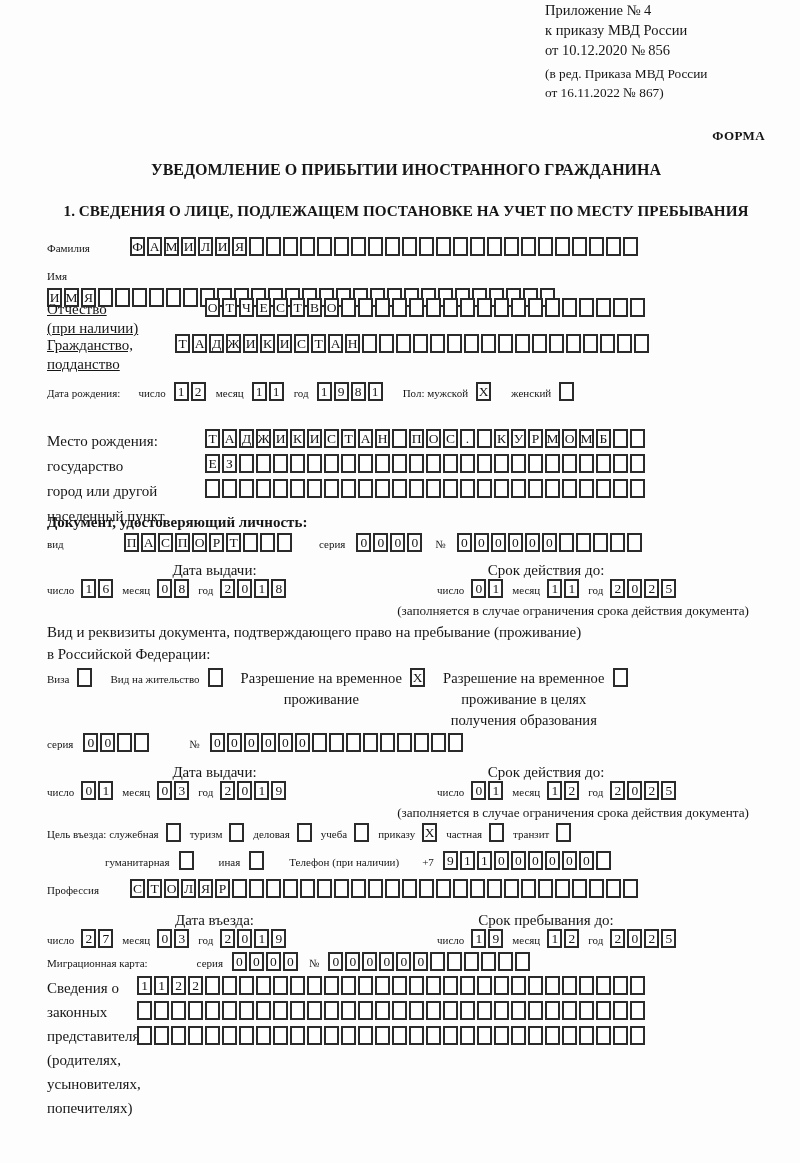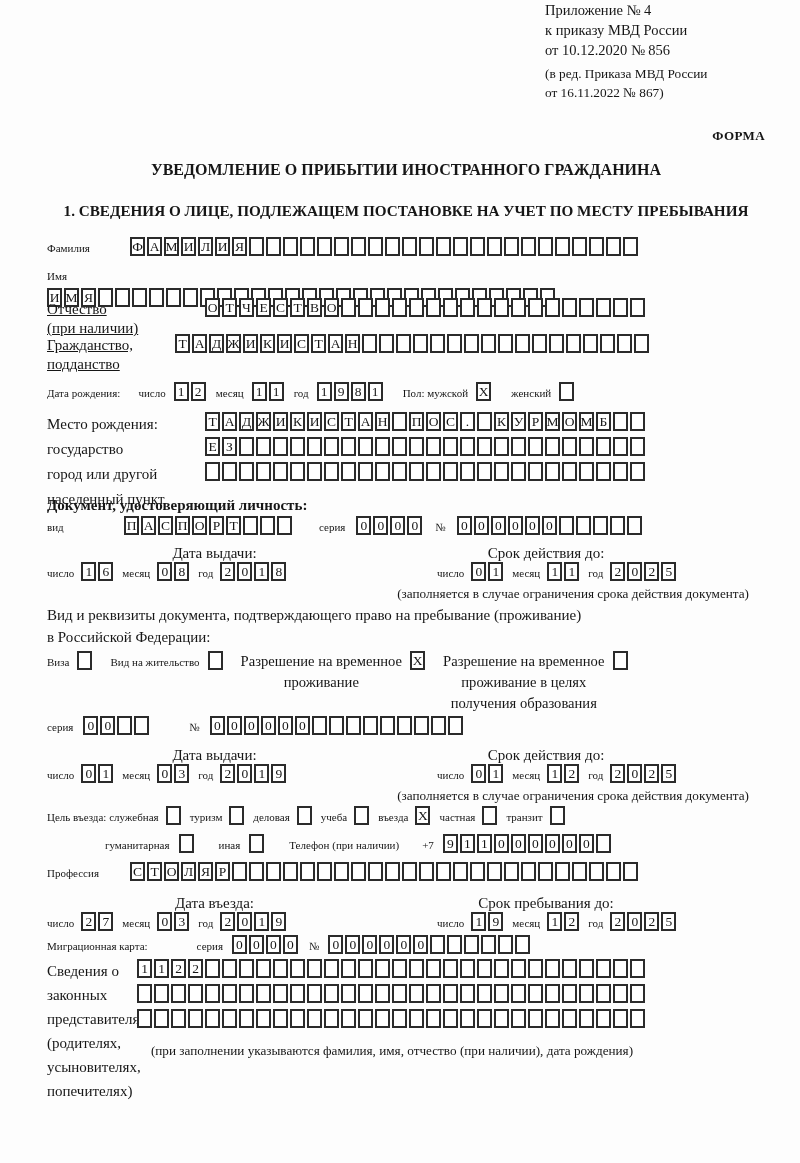--- a/index.html
+++ b/index.html
@@ -33,21 +33,21 @@
 
   .r-surname { margin-top: 16px; }
   .r-firstname { margin-top: 5px; flex-direction: column; }
   .r-patronymic { margin-top: 10px; }
   .r-citizenship { margin-top: 13px; }
   .r-birth { margin-top: 25px; gap: 8px; }
   .r-birth .gap-l { margin-left: 10px; }
 
   .row-multi { display: flex; align-items: flex-start; }
   .box-col .cells { display: flex; margin-bottom: 6px; }
-  .r-place { margin-top: 7px; height: 81px; }
+  .r-place { margin-top: 24px; height: 81px; }
   .r-place .label-col { line-height: 25px; font-size: 15px; }
 
   .doc-header { font-weight: bold; font-size: 15px; line-height: 20px; margin-top: 2px; }
   .r-vid { margin-top: 1px; gap: 11px; font-family: Liberation Serif, serif; }
 
   .date-heads { display: flex; font-size: 15px; line-height: 17px; margin-top: 6px; }
   .dh-left { width: 335px; text-align: center; }
   .dh-right { flex: 1; text-align: center; padding-right: 55px; }
   .date-row { display: flex; height: 23px; }
   .dgroup { display: flex; align-items: flex-start; gap: 7px; }
@@ -566,21 +566,21 @@
         <span class="cell"></span>
       </span>
     <span class="lab">деловая</span>
     <span class="cells">
         <span class="cell"></span>
       </span>
     <span class="lab">учеба</span>
     <span class="cells">
         <span class="cell"></span>
       </span>
-    <span class="lab">въезда</span>
+    <span class="lab">приказу</span>
     <span class="cells">
         <span class="cell">X</span>
       </span>
     <span class="lab">частная</span>
     <span class="cells">
         <span class="cell"></span>
       </span>
     <span class="lab">транзит</span>
     <span class="cells">
         <span class="cell"></span>
@@ -818,17 +818,16 @@
           <span class="cell"></span>
           <span class="cell"></span>
           <span class="cell"></span>
           <span class="cell"></span>
           <span class="cell"></span>
           <span class="cell"></span>
           <span class="cell"></span>
           <span class="cell"></span>
           <span class="cell"></span>
         </div>
-      <div class="caption">(при заполнении указываются фамилия, имя, отчество (при наличии), дата рождения)</div>
     </div>
   </div>
 
 </div>
 
 </body></html>

